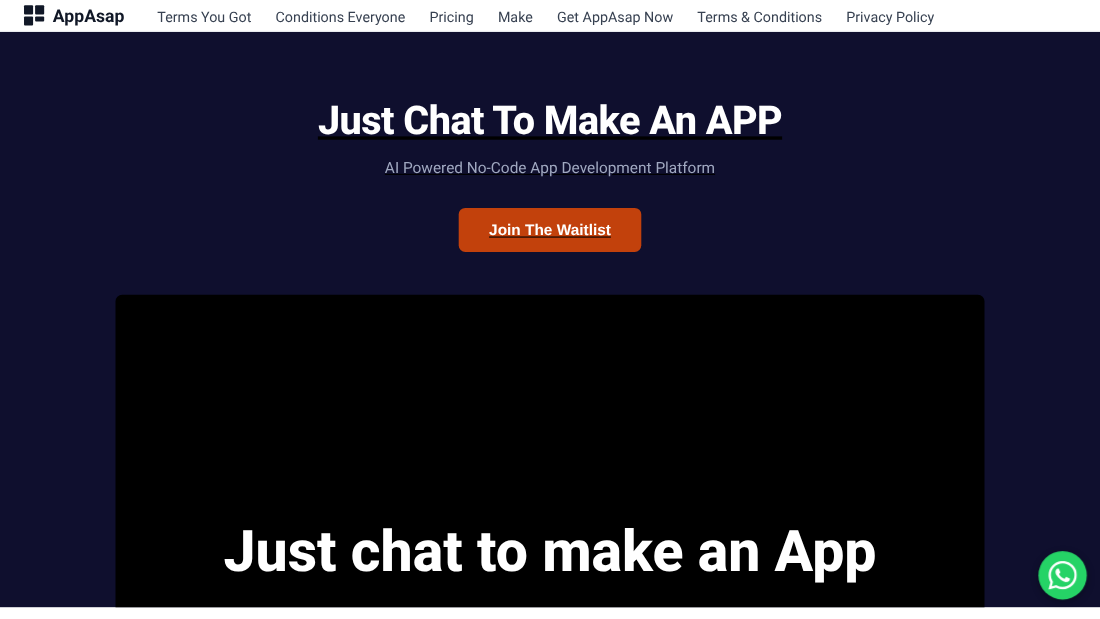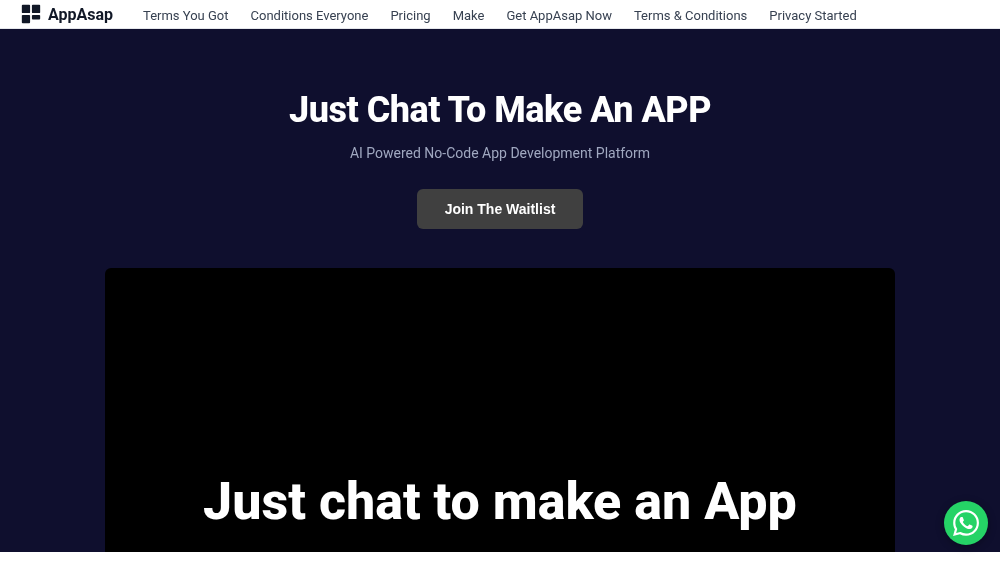--- a/index.html
+++ b/index.html
@@ -62,40 +62,41 @@
 
     
     .hero {
       background: #0f0f2e;
       display: flex;
       flex-direction: column;
       align-items: center;
       padding-top: 60px;
       height: 523px;
       position: relative;
+      text-decoration: underline;
     }
 
     .hero-title {
       font-size: 36px;
       font-weight: 800;
       color: #ffffff;
       text-align: center;
       margin-bottom: 14px;
       letter-spacing: -0.5px;
     }
 
     .hero-subtitle {
       font-size: 14px;
       color: #a0a8c0;
       text-align: right;
       margin-bottom: 28px;
     }
 
     .cta-button {
-      background: #404040;
+      background: #c2410c;
       color: #ffffff;
       border: none;
       padding: 12px 28px;
       border-radius: 6px;
       font-size: 14px;
       font-weight: 600;
       cursor: pointer;
       margin-bottom: 39px;
     }
 
@@ -157,21 +158,21 @@
     </svg>
     <span class="logo-text">AppAsap</span>
   </a>
   <ul class="nav-links">
     <li><a href="#">Terms You Got</a></li>
     <li><a href="#">Conditions Everyone</a></li>
     <li><a href="#">Pricing</a></li>
     <li><a href="#">Make</a></li>
     <li><a href="#">Get AppAsap Now</a></li>
     <li><a href="#">Terms &amp; Conditions</a></li>
-    <li><a href="#">Privacy Started</a></li>
+    <li><a href="#">Privacy Policy</a></li>
   </ul>
 </nav>
 
 <section class="hero">
   <h1 class="hero-title">Just Chat To Make An APP</h1>
   <p class="hero-subtitle">AI Powered No-Code App Development Platform</p>
   <button class="cta-button">Join The Waitlist</button>
 
   <div class="video-container">
     <p class="video-text">Just chat to make an App</p>

